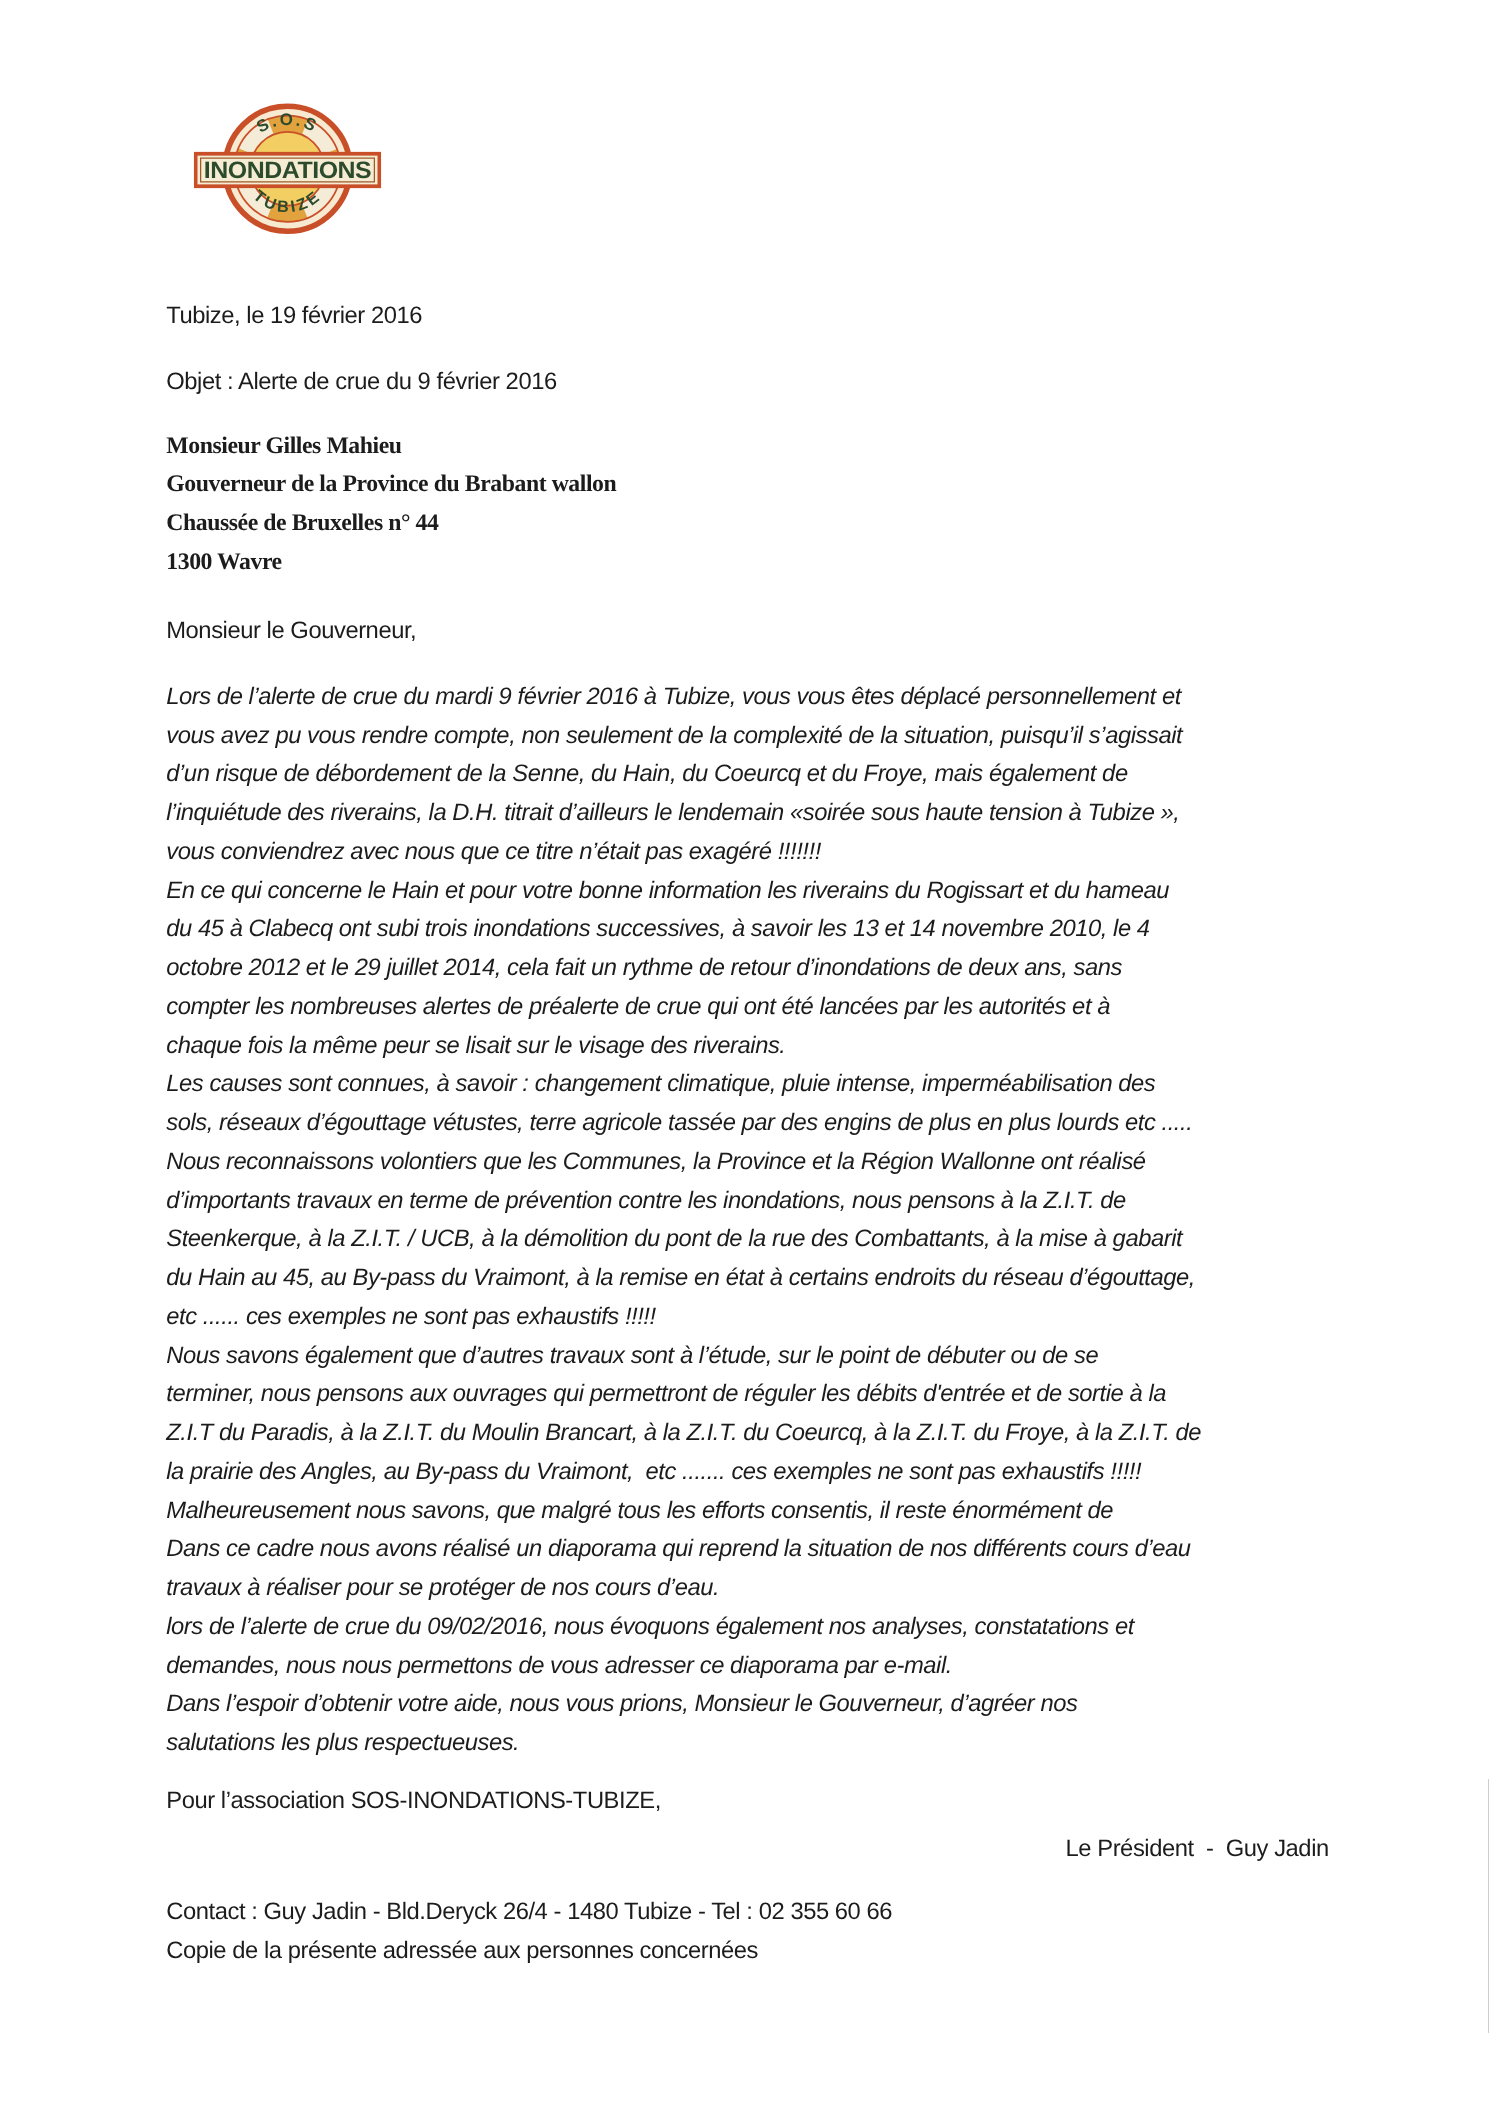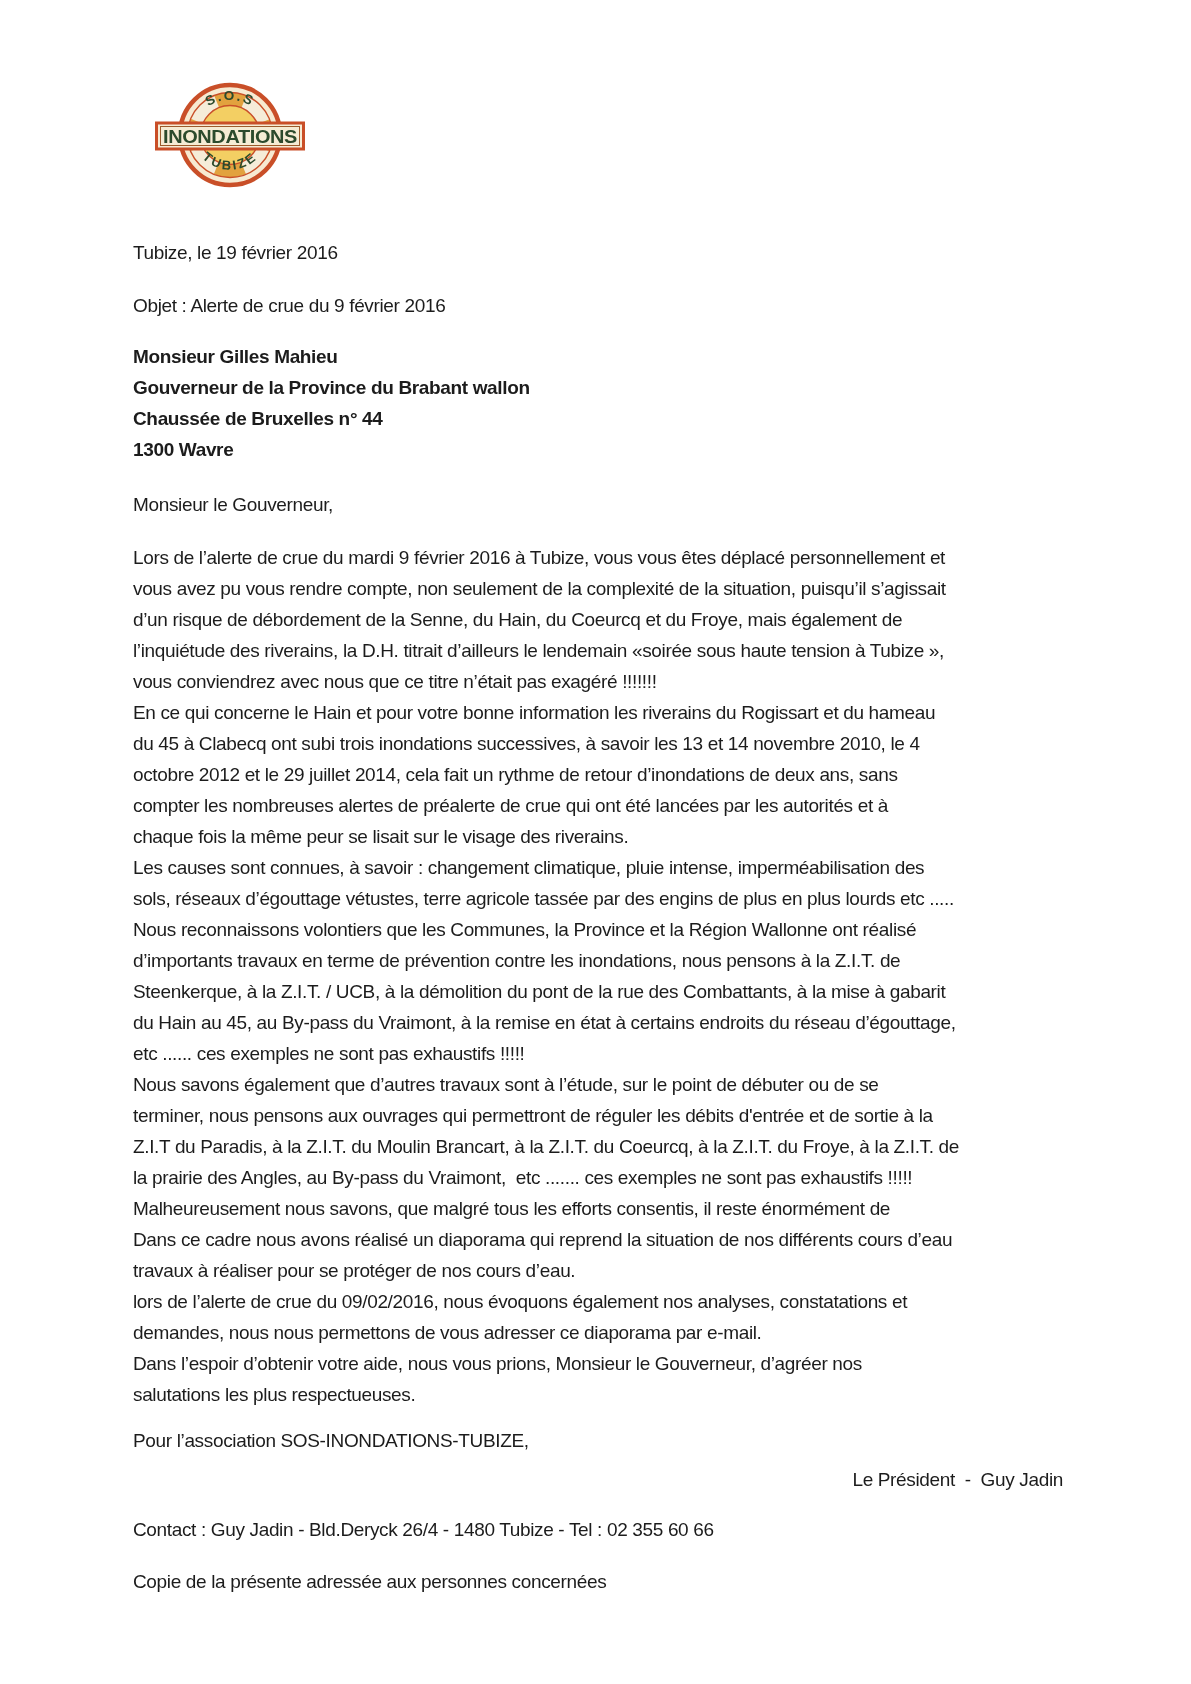--- a/index.html
+++ b/index.html
@@ -14,27 +14,27 @@
     font-family: "Liberation Sans", "DejaVu Sans", sans-serif;
     color: #1c1c1c;
     font-size: 19px;
     letter-spacing: -0.35px;
     line-height: 31px;
   }
   .line { white-space: pre; }
   .logo-wrap { margin-left: 22px; height: 114px; width: 150px; margin-bottom: 45px; }
   .date-line { text-align: left; white-space: pre; }
   .subject-line { margin-top: 22px; white-space: pre; }
-  .recipient-block { margin-top: 20px; font-weight: bold; }
+  .recipient-block { margin-top: 20px; font-weight: bold; font-family: Liberation Serif, serif; }
   .salutation { margin-top: 24px; white-space: pre; }
-  .body-block { margin-top: 22px; }
+  .body-block { margin-top: 22px; font-style: italic; }
   .association-line { margin-top: 15px; white-space: pre; }
   .signature-line { margin-top: 8px; text-align: right; white-space: pre; }
   .contact-line { margin-top: 19px; white-space: pre; }
-  .copy-line { margin-top: 21px; white-space: pre; }
+  .copy-line { white-space: pre; }
 </style>
 </head>
 <body>
 
 <div class="page">
 
   <div class="logo-wrap">
     <svg width="150" height="114" viewBox="0 0 150 114">
 
       <circle cx="75" cy="57" r="50" stroke-width="4.5" stroke="#c94f28" fill="#f7ead1"></circle>

